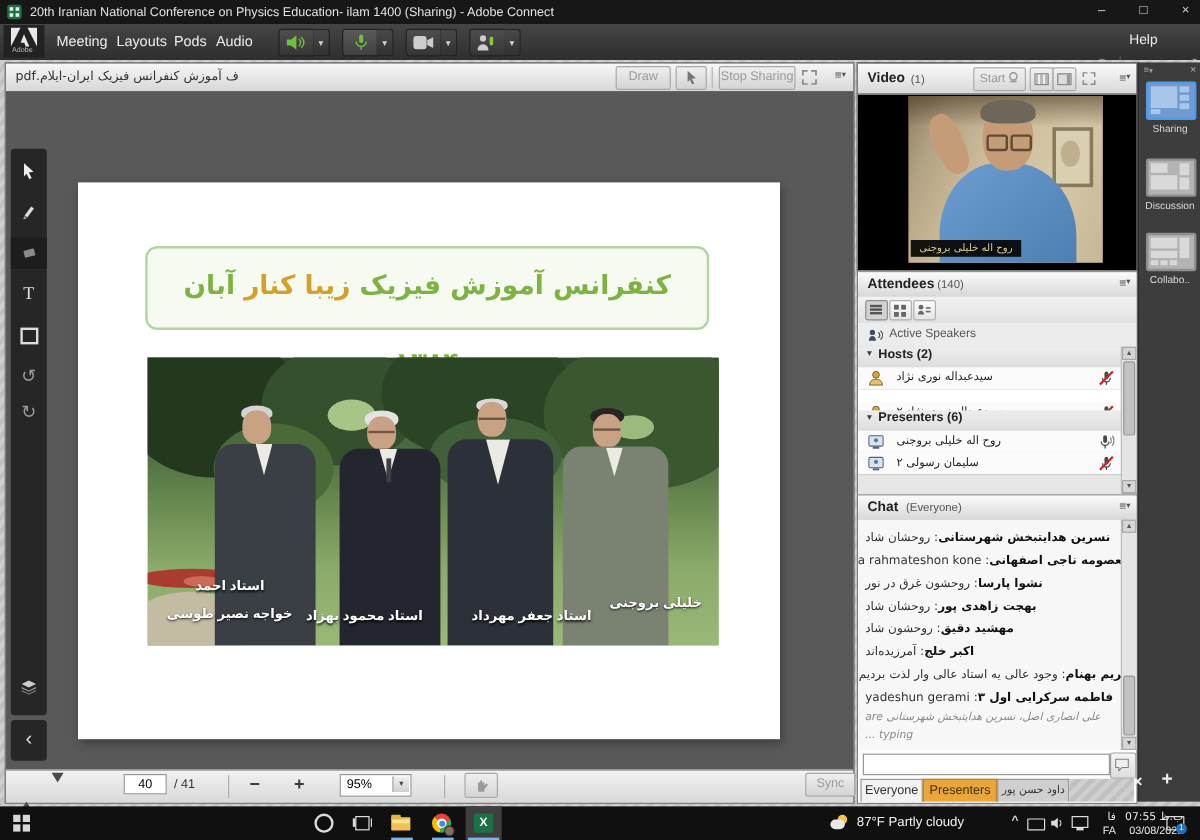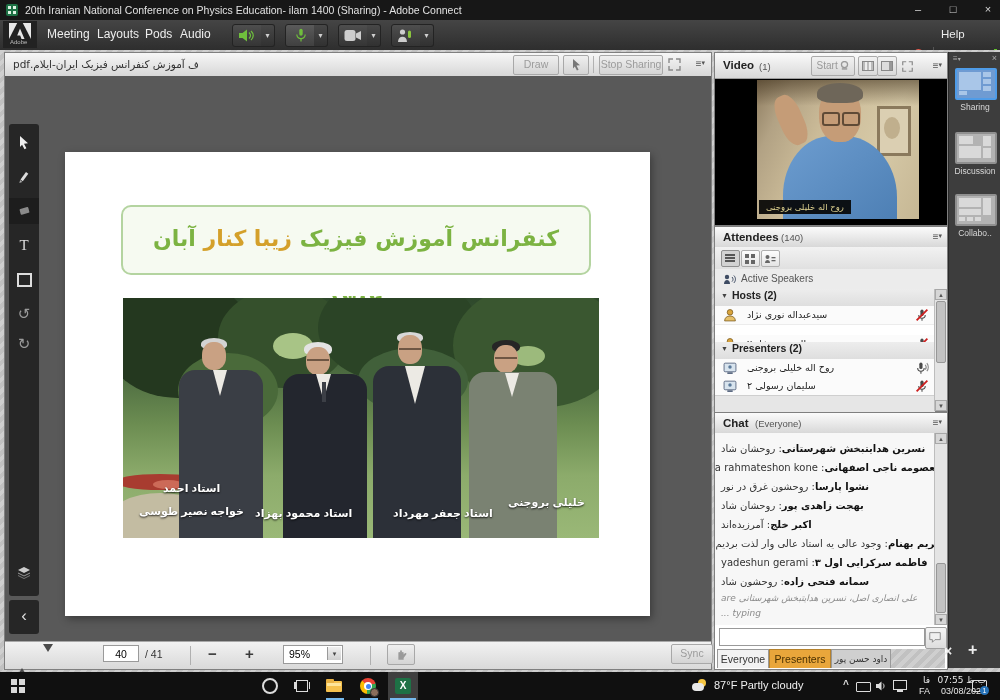--- a/index.html
+++ b/index.html
@@ -445,21 +445,21 @@
           </svg>
         <span class="att-name fa">سیدعبداله نوری نژاد ۲</span>
         <svg class="att-right" width="14" height="14" viewBox="0 0 13 13">
             <rect x="5" y="1.5" width="3" height="6" rx="1.5" fill="#4a4a4a"></rect>
             <path d="M3.5 6.5a3 3 0 0 0 6 0" fill="none" stroke="#4a4a4a"></path>
             <line x1="6.5" y1="9.5" x2="6.5" y2="11.8" stroke="#4a4a4a"></line>
             <line x1="1.5" y1="11.5" x2="11.5" y2="1.5" stroke="#cc1f1f" stroke-width="1.7"></line>
           </svg>
       </div>
 
-      <div class="grp-header" style="top:115px;"><span class="tri">▼</span><span>Presenters (2)</span></div>
+      <div class="grp-header" style="top:115px;"><span class="tri">▼</span><span>Presenters (6)</span></div>
 
       <div class="att-row" style="top:132px;">
         <svg class="att-ico" width="14" height="14" viewBox="0 0 13 13">
             <rect x="1" y="2" width="11" height="8" rx="1" fill="#d8e4ee" stroke="#50607a" stroke-width=".8"></rect>
             <circle cx="6.5" cy="5.5" r="1.6" fill="#5a7a9a"></circle>
             <rect x="4" y="10.5" width="5" height="1.5" fill="#50607a"></rect>
           </svg>
         <span class="att-name fa">روح اله خلیلی بروجنی</span>
         <svg class="att-right" width="14" height="14" viewBox="0 0 13 13">
             <rect x="4" y="1.5" width="3" height="6" rx="1.5" fill="#4a4a4a"></rect>
@@ -496,24 +496,24 @@
         <span class="pod-title" style="left:8px;">Chat</span>
         <span class="pod-count" style="left:40px;">(Everyone)</span>
         <span class="pod-menu" style="right:5px;"><span>≡</span><span class="dd">▾</span></span>
       </div>
       <div id="chat-body">
         <div style="height:6px;"></div>
         <div class="chat-msg fa"><b>نسرین هدایتبخش شهرستانی</b>: <span>روحشان شاد</span></div>
         <div class="chat-msg fa"><b>معصومه ناجی اصفهانی</b>: <span>khoda rahmateshon kone</span></div>
         <div class="chat-msg fa"><b>نشوا پارسا</b>: <span>روحشون غرق در نور</span></div>
         <div class="chat-msg fa"><b>بهجت زاهدی پور</b>: <span>روحشان شاد</span></div>
+        <div class="chat-msg fa"><b>مهشید دقیق</b>: <span>روحشون شاد</span></div>
         <div class="chat-msg fa"><b>اکبر خلج</b>: <span>آمرزیده‌اند</span></div>
         <div class="chat-msg fa"><b>مریم بهنام</b>: <span>وجود عالی یه استاد عالی وار لذت بردیم</span></div>
         <div class="chat-msg fa"><b>فاطمه سرکرایی اول ۳</b>: <span>yadeshun gerami</span></div>
-        <div class="chat-msg fa"><b>سمانه فتحی زاده</b>: <span>روحشون شاد</span></div>
         <div id="typing-row" class="fa">علی انصاری اصل، نسرین هدایتبخش شهرستانی are typing ...</div>
       </div>
       <div class="scrollbar" style="right:0;top:20px;height:192px;">
         <span class="sb-arrow" style="top:0;">▲</span>
         <span class="sb-thumb" style="bottom:12px;height:50px;"></span>
         <span class="sb-arrow" style="bottom:0;">▼</span>
       </div>
       <input id="chat-input" class="abs" style="">
       <span id="chat-send" class="abs">
         <svg width="14" height="14" viewBox="0 0 16 16" style="margin:2px 0 0 2px;">

